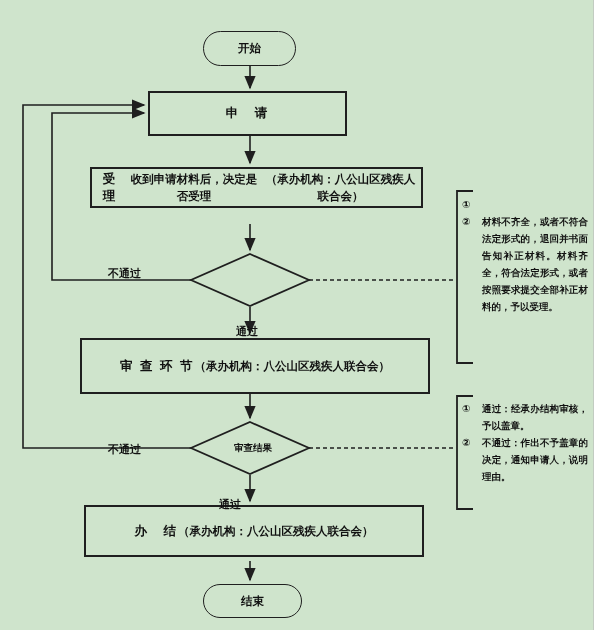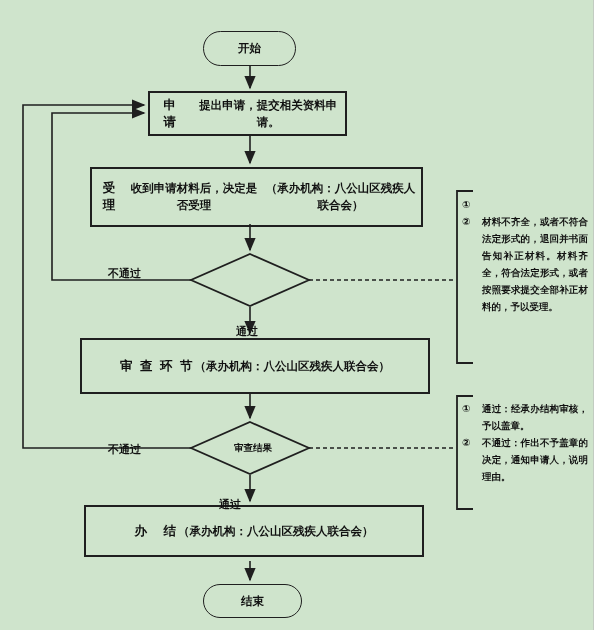--- a/index.html
+++ b/index.html
@@ -91,24 +91,23 @@
   <div class="terminal" style="left:203px;top:31px;width:93px;height:35px;border-radius:18px;">
     <span>开始</span>
   </div>
 
   <div class="terminal" style="left:203px;top:584px;width:99px;height:34px;border-radius:17px;">
     <span>结束</span>
   </div>
 
   <div class="node" style="left:148px;top:91px;width:199px;height:45px;">
     <div class="t">申　请</div>
-    <div class="l">提出申请，提交相关资料申请。</div>
   </div>
 
-  <div class="node" style="left:90px;top:167px;width:333px;height:60px;justify-content:flex-end;">
+  <div class="node" style="left:90px;top:167px;width:333px;height:41px;justify-content:flex-end;">
     <div class="t">受　理</div>
     <div class="l">收到申请材料后，决定是否受理</div>
     <div class="l">（承办机构：八公山区残疾人联合会）</div>
   </div>
 
   <div class="node" style="left:80px;top:338px;width:350px;height:56px;">
     <div class="t">审 查 环 节</div>
     <div class="l">（承办机构：八公山区残疾人联合会）</div>
   </div>
 

